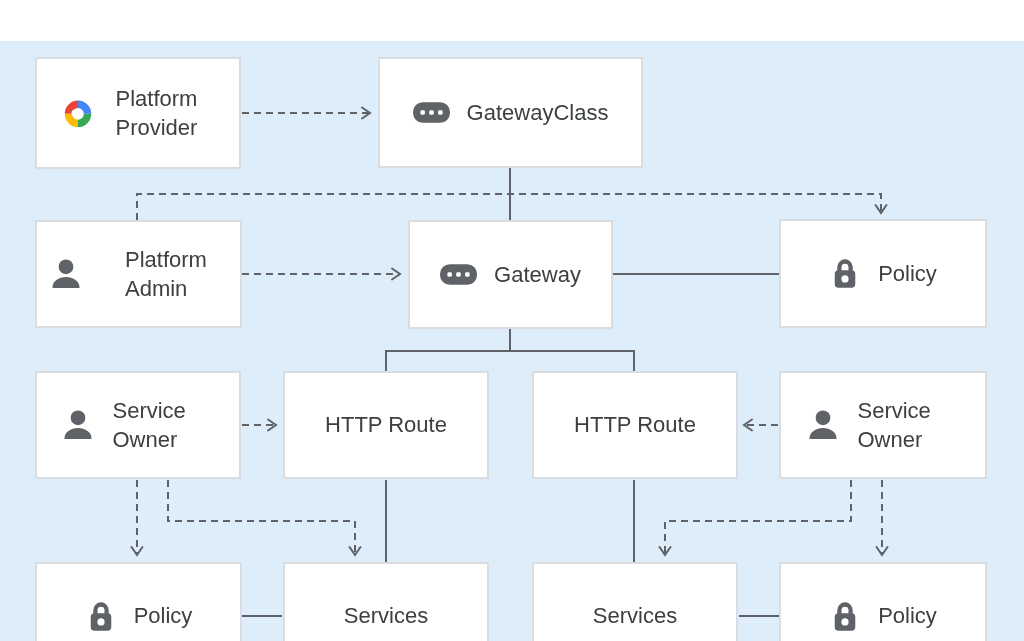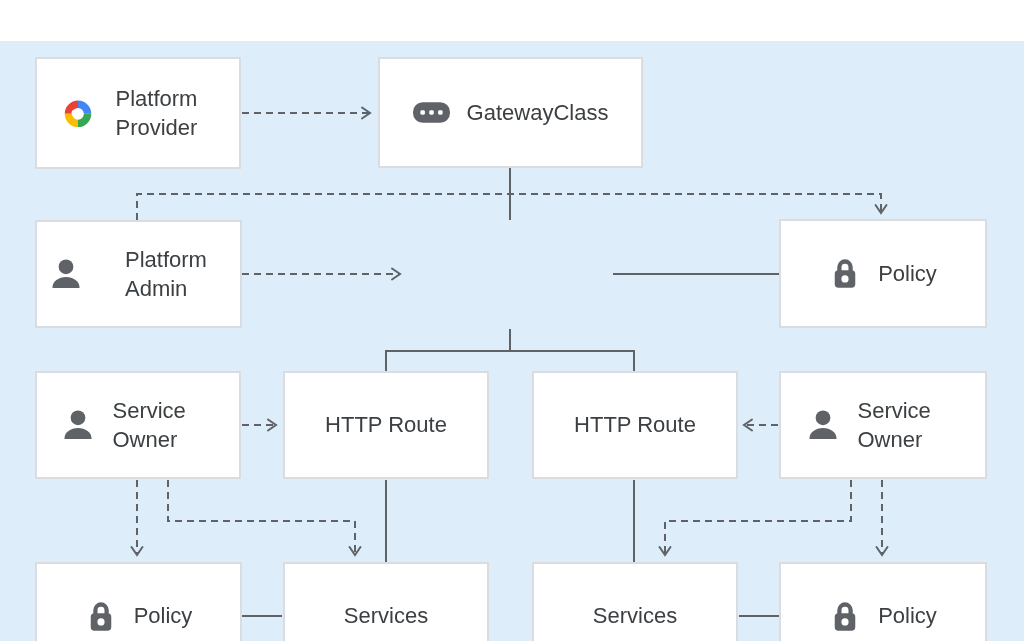--- a/index.html
+++ b/index.html
@@ -114,20 +114,31 @@
   <div class="node" style="left:35px;top:179px;width:207px;height:108px;gap:41px;">
     <span class="icon">
       <svg width="36" height="36" viewBox="0 0 24 24" fill="#5f6368">
         <circle cx="12" cy="7.2" r="4.9"></circle>
         <path d="M3,21.4 v-0.6 a9,6.8 0 0 1 18,0 v0.6 z"></path>
       </svg>
     </span>
     <span class="label wrap">Platform Admin</span>
   </div>
 
+  <div class="node" style="left:408px;top:179px;width:205px;height:109px;">
+    <span class="icon">
+      <svg width="37" height="21" viewBox="0 0 36 20">
+        <rect x="0" y="0" width="36" height="20" rx="9.5" fill="#5f6368"></rect>
+        <rect x="7.2" y="7.8" width="4.4" height="4.4" rx="1.4" fill="#ffffff"></rect>
+        <rect x="15.8" y="7.8" width="4.4" height="4.4" rx="1.4" fill="#ffffff"></rect>
+        <rect x="24.4" y="7.8" width="4.4" height="4.4" rx="1.4" fill="#ffffff"></rect>
+      </svg>
+    </span>
+    <span class="label">Gateway</span>
+  </div>
 
   <div class="node" style="left:779px;top:178px;width:208px;height:109px;">
     <span class="icon">
       <svg width="32" height="35" viewBox="0 0 24 26">
         <path d="M7.8,11.5 V8.2 a4.2,4.2 0 0 1 8.4,0 V11.5" fill="none" stroke="#5f6368" stroke-width="3.2"></path>
         <rect x="4.3" y="10.6" width="15.4" height="13" rx="2.8" fill="#5f6368"></rect>
         <circle cx="12" cy="17.1" r="2.7" fill="#ffffff"></circle>
       </svg>
     </span>
     <span class="label">Policy</span>

